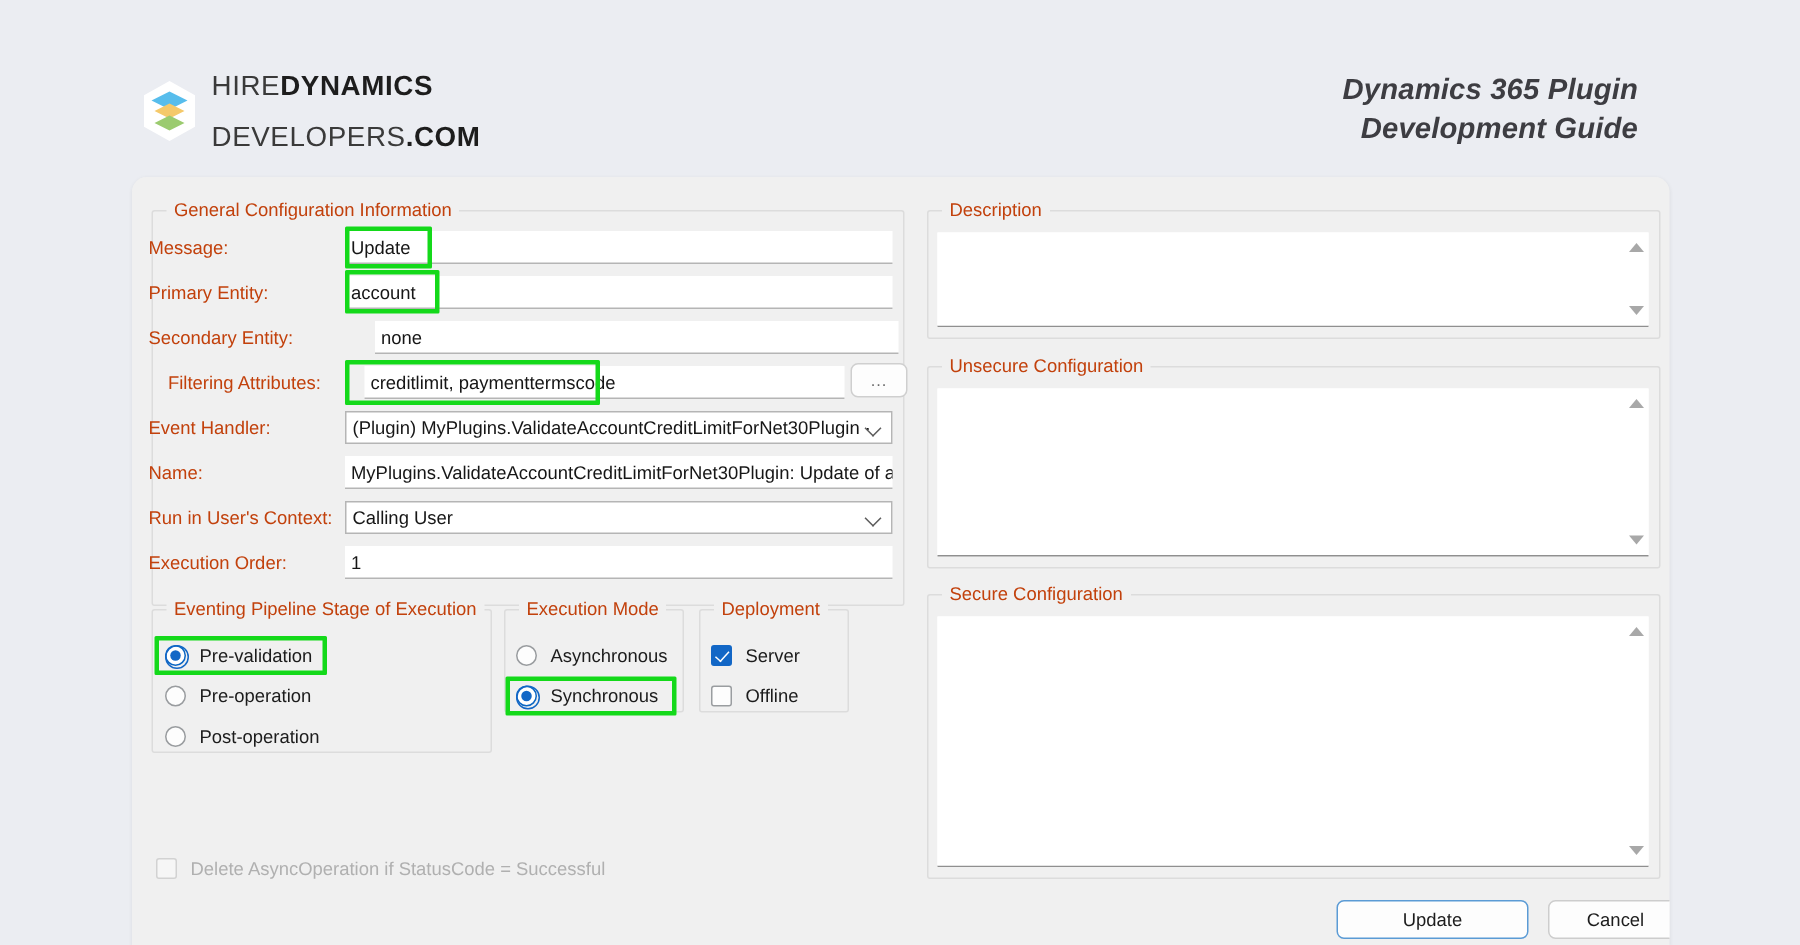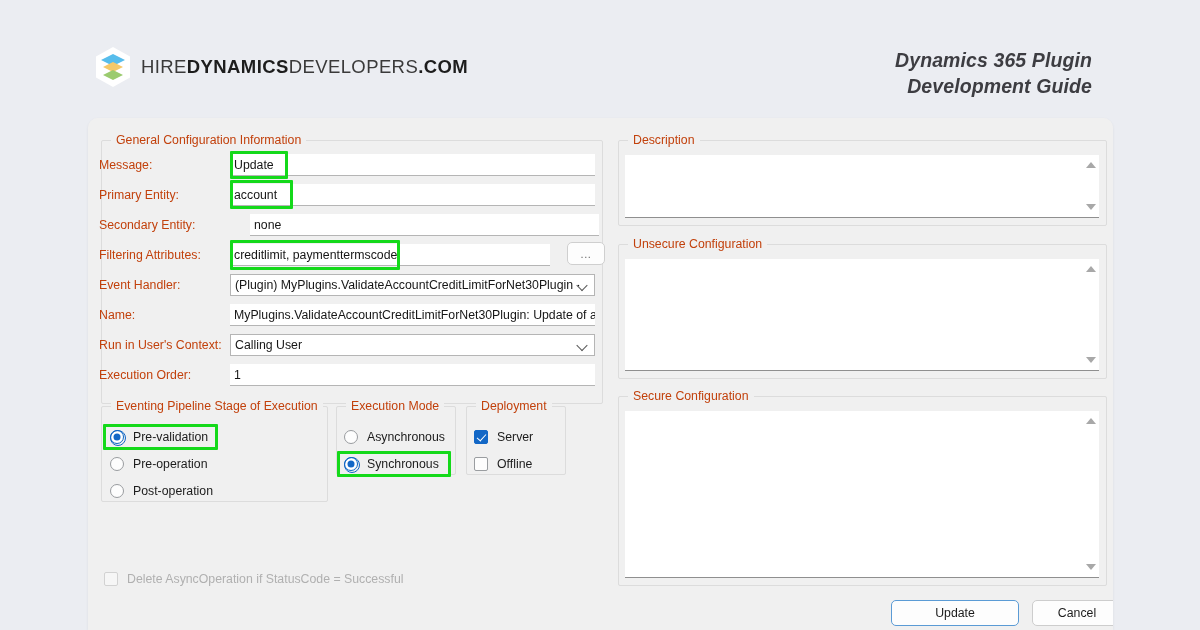--- a/index.html
+++ b/index.html
@@ -31,23 +31,24 @@
   }
 
   .brand-mark {
     width: 38px;
     height: 42px;
     position: relative;
   }
 
   .brand-wordmark {
     display: flex;
-    flex-direction: row;
+    flex-direction: column;
     justify-content: center;
     line-height: 1.18;
+    gap: 12px;
   }
 
   .wm-line {
     font-size: 18.5px;
     letter-spacing: 0.4px;
     color: #2b2b2b;
     white-space: nowrap;
   }
   .wm-light { font-weight: 400; color: #3a3a3a; }
   .wm-bold  { font-weight: 700; color: #1d1d1d; }
@@ -338,21 +339,21 @@
       <div class="flabel">Primary Entity:</div>
       <div class="finput" style="width:365px;">account</div>
     </div>
     <div class="hl" style="left:142px; top:62px; width:63px; height:29px;"></div>
 
     <div class="frow" style="top:96px; width:500px;">
       <div class="flabel">Secondary Entity:</div>
       <div class="finput" style="width:365px;margin-left:20px;">none</div>
     </div>
 
-    <div class="frow" style="top:126px; width:500px;">
+    <div class="frow" style="top:126px; width:500px;margin-left:13px;">
       <div class="flabel">Filtering Attributes:</div>
       <div class="finput" style="width:320px;">creditlimit, paymenttermscode</div>
     </div>
     <div class="btn-ellipsis" style="left:479px; top:124px;">...</div>
     <div class="hl" style="left:142px; top:122px; width:170px; height:30px;"></div>
 
     <div class="frow" style="top:156px; width:500px;">
       <div class="flabel">Event Handler:</div>
       <div class="finput combo" style="width:365px; border:1px solid #b5b5b5;">
         <span>(Plugin) MyPlugins.ValidateAccountCreditLimitForNet30Plugin ·</span>

